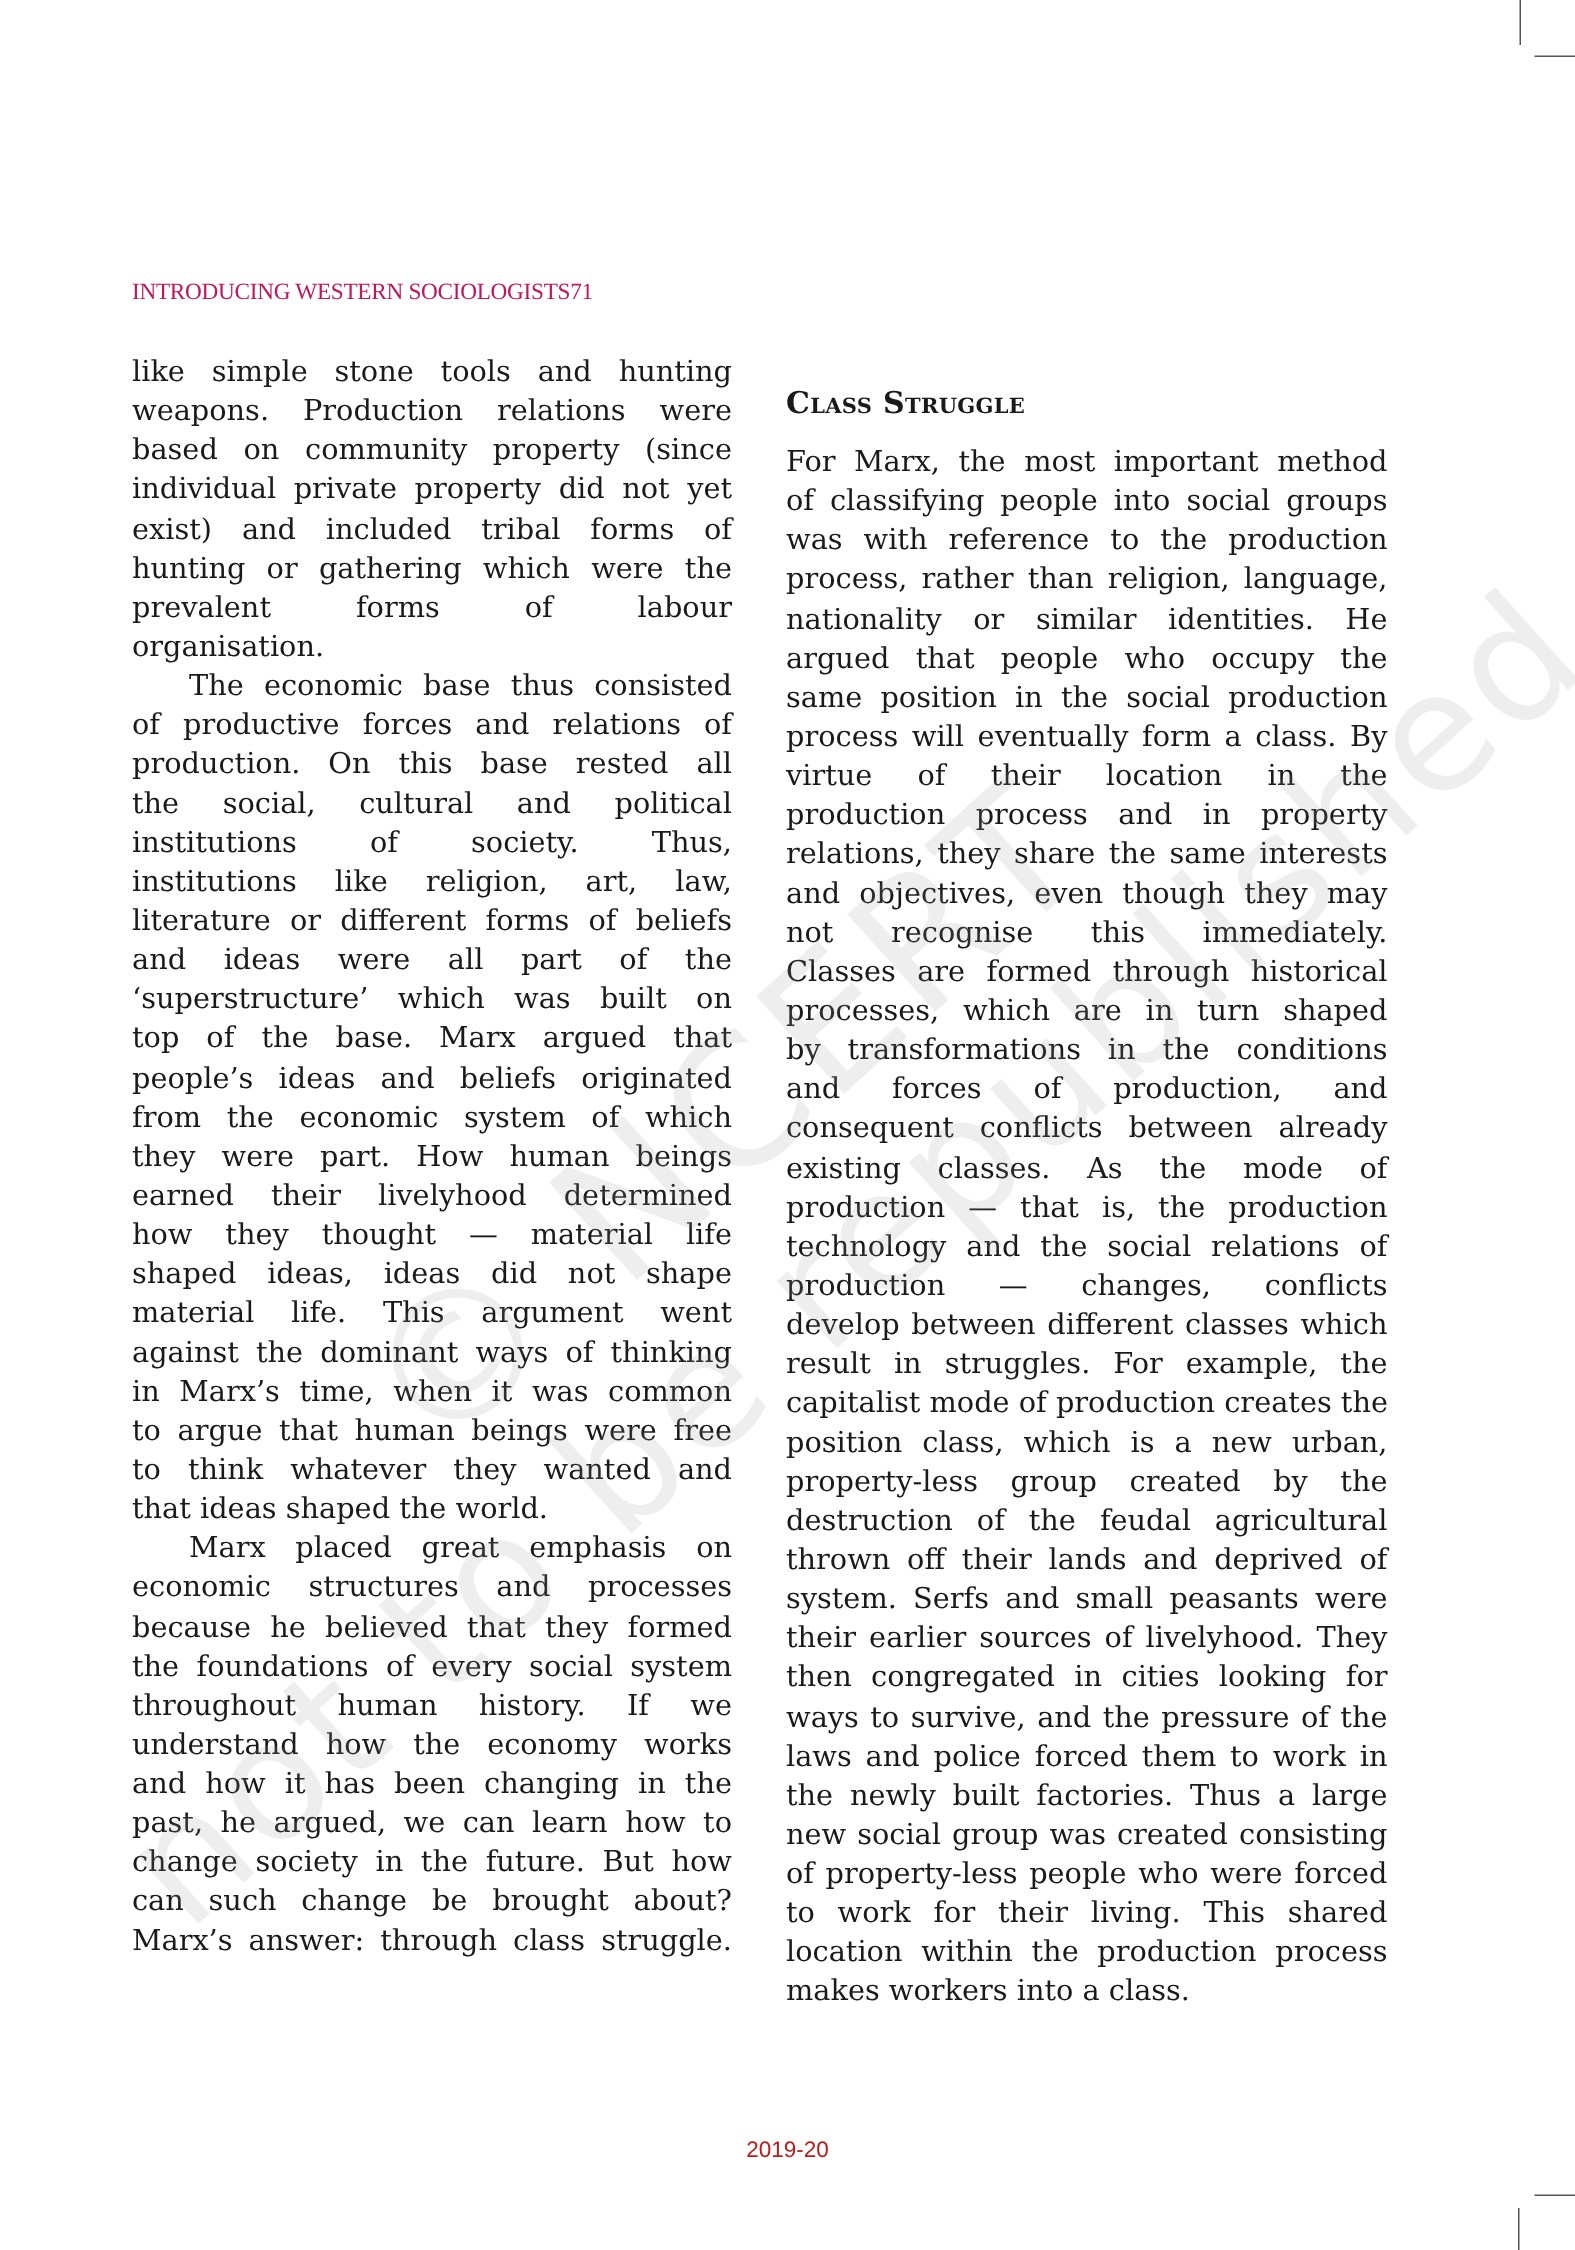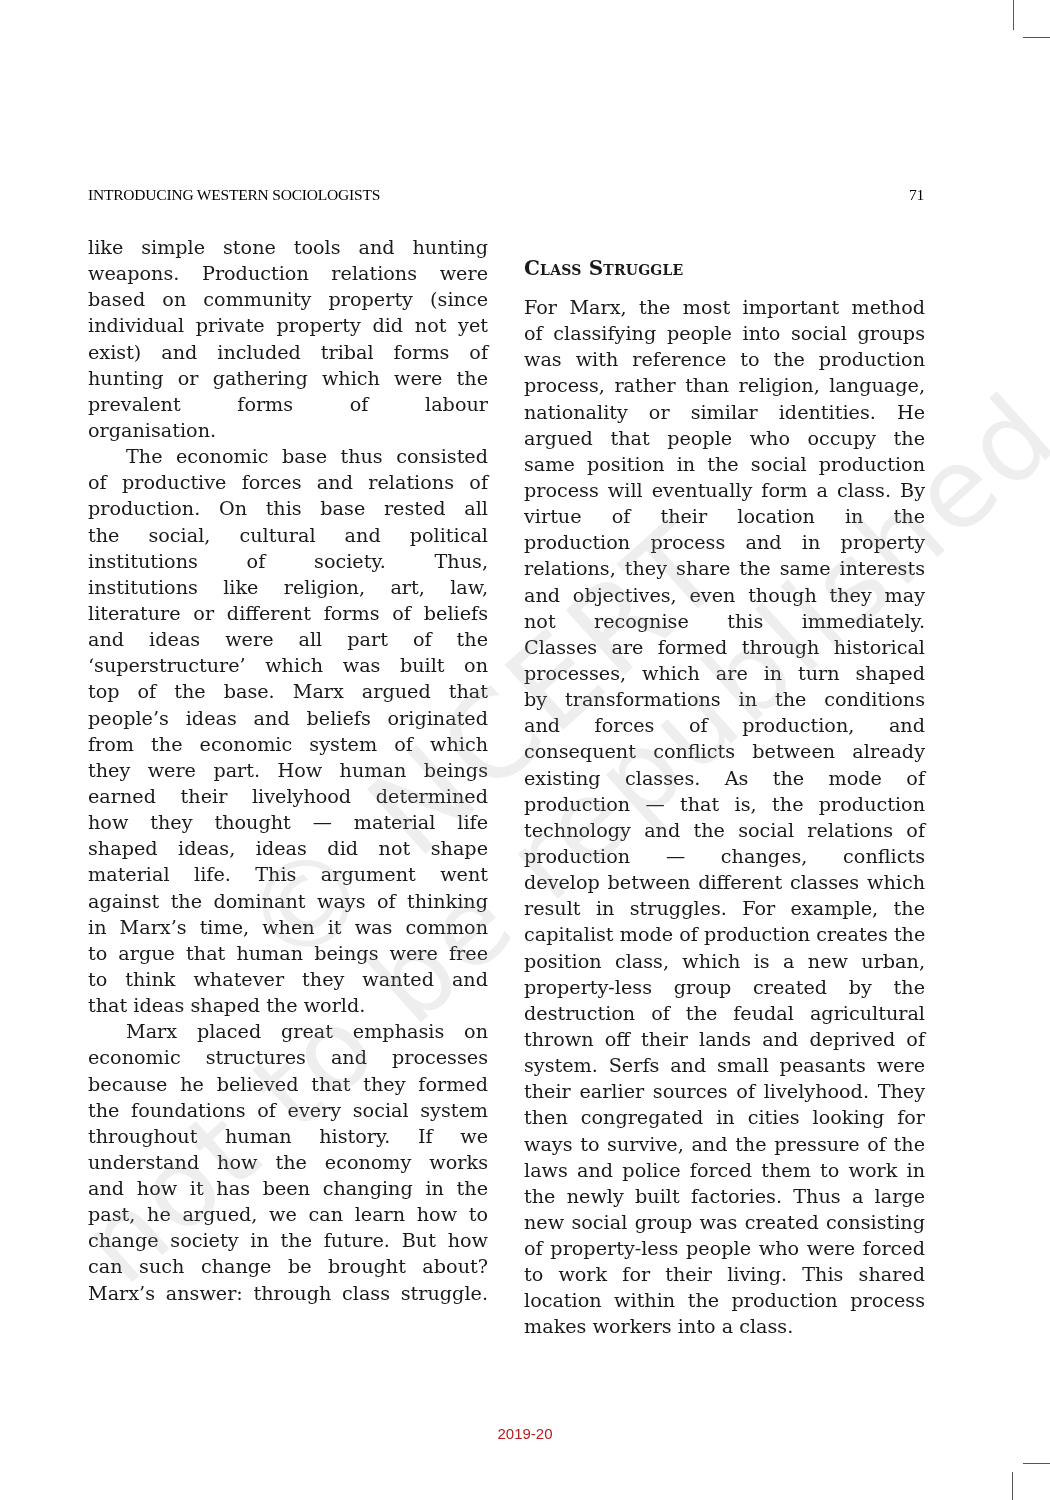--- a/index.html
+++ b/index.html
@@ -25,25 +25,25 @@
     .crop-br-h { left: 1023px; top: 1463px; width: 27px; height: 1px; }
     .crop-br-v { left: 1012px; top: 1472px; width: 1px; height: 28px; }
 
     
     .running-head {
       position: absolute;
       top: 186px;
       left: 88px;
       width: 836px;
       display: flex;
-      justify-content: space-between;
+      justify-content: flex-start;
       font-family: "Liberation Serif", "DejaVu Serif", serif;
       font-size: 15.5px;
       letter-spacing: -0.2px;
-      color: #000000;
+      color: #be185d;
     }
 
     
     .column {
       position: absolute;
       font-family: "DejaVu Serif", serif;
       font-size: 19.2px;
       line-height: 26.15px;
     }
     .col-left { left: 88px; top: 235px; width: 400px; }

